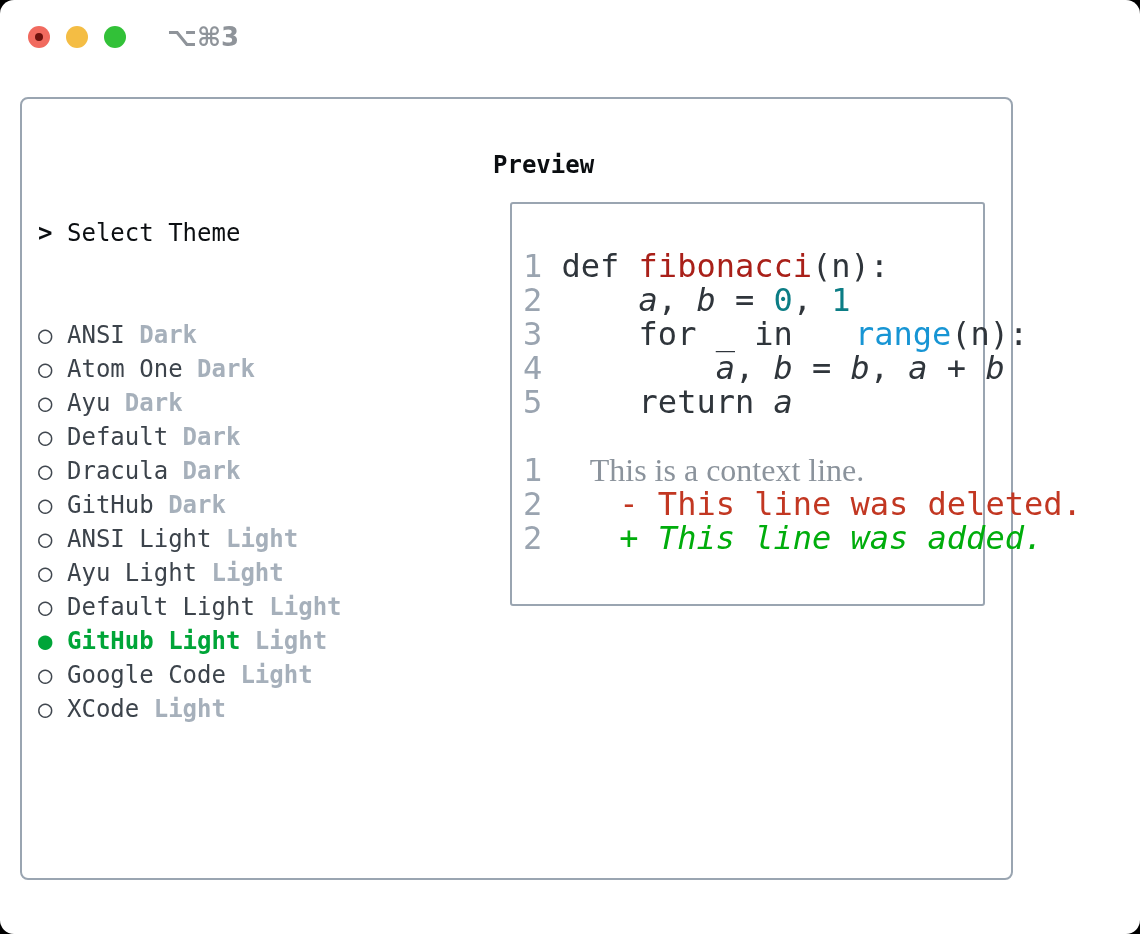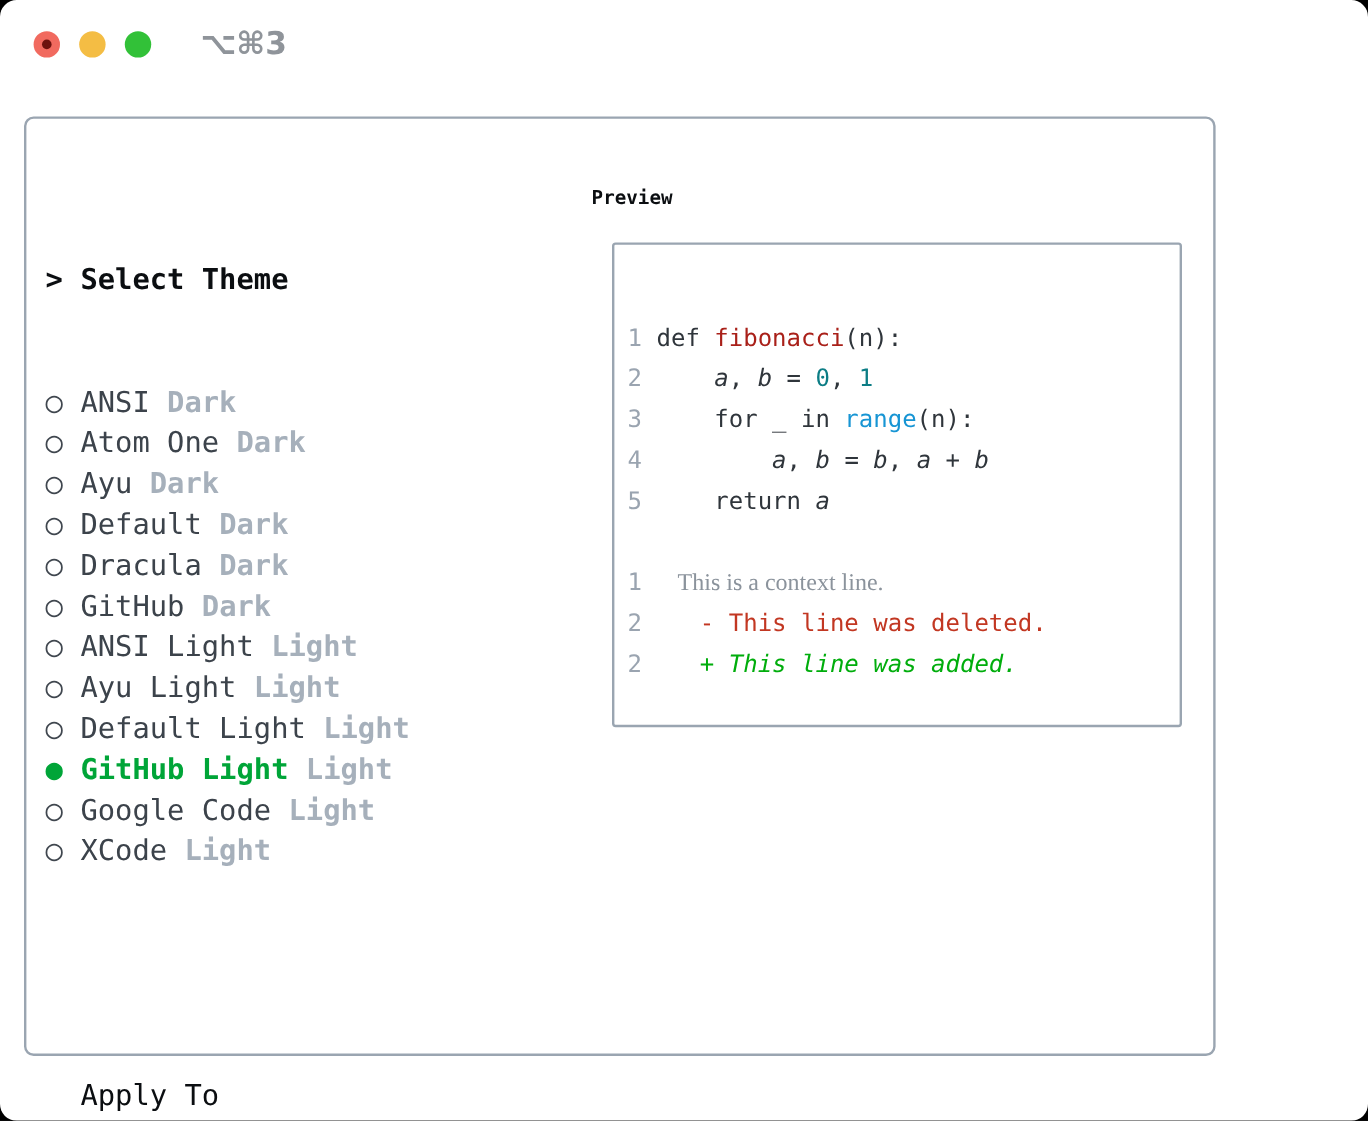--- a/index.html
+++ b/index.html
@@ -15,38 +15,38 @@
   .win-title{position:absolute;left:167px;top:22px;font-family:"DejaVu Sans","Liberation Sans",sans-serif;
           font-size:26px;font-weight:bold;color:var(--c-titlebar_gray);}
   
   .panel{position:absolute;left:20px;top:97px;width:989px;height:779px;
           border:2px solid var(--c-border_gray);border-radius:8px;}
   
   .list{position:absolute;left:38px;top:148px;font-size:24px;line-height:34px;white-space:pre;}
   .row{height:34px;}
   .marker{display:inline-block;width:29px;color:var(--c-circle_gray);}
   .prompt{font-weight:bold;color:var(--c-heading_black);}
-  .hdr-text{font-weight:bold;color:var(--c-heading_black);text-align:right;}
+  .hdr-text{font-weight:normal;color:var(--c-heading_black);text-align:right;}
   .apply-hdr-text{color:var(--c-heading_black);}
   .item .nm{color:var(--c-list_text);}
   .item .tag{color:var(--c-muted_gray);font-weight:bold;}
   .item.sel .nm{color:var(--c-accent_green);font-weight:bold;}
   .item.sel .marker{color:var(--c-accent_green);}
   
-  .preview-title{position:absolute;left:493px;top:148px;font-size:16px;line-height:34px;
+  .preview-title{position:absolute;left:493px;top:148px;font-size:24px;line-height:34px;
           font-weight:bold;color:var(--c-heading_black);}
   .pbox{position:absolute;left:510px;top:202px;width:471px;height:400px;
           border:2px solid var(--c-border_gray);border-radius:3px;}
-  .code{position:absolute;left:523px;top:264px;font-size:20px;line-height:34px;white-space:pre;}
+  .code{position:absolute;left:523px;top:249px;font-size:32px;line-height:34px;white-space:pre;}
   .line{height:34px;}
   .lineno{color:var(--c-lineno_gray);}
   .tk-d{color:var(--c-code_text);}
   .tk-fn{color:var(--c-function_red);}
   .tk-n{color:var(--c-number_teal);}
-  .tk-b{color:var(--c-builtin_blue);}
+  .tk-b{color:var(--c-builtin_blue);margin-left:43px;}
   .tk-v{color:var(--c-code_text);font-style:italic;}
   .tk-ctx{color:var(--c-context_gray);font-family:Liberation Serif, serif;}
   .tk-del{color:var(--c-deleted_red);}
   .tk-add{color:var(--c-added_green);font-style:italic;}
 </style>
 </head>
 <body>
 
 <div class="window">
 
@@ -58,21 +58,20 @@
     <span class="light green"></span>
     <span class="win-title">⌥⌘3</span>
   </div>
 
   <div class="panel"></div>
 
   <div class="list">
     <div class="row"><span class="marker prompt">&gt;</span><span class="hdr-text">Select Theme</span></div>
     <div id="themes"><div class="row item"><span class="marker">○</span><span class="nm">ANSI</span> <span class="tag">Dark</span></div><div class="row item"><span class="marker">○</span><span class="nm">Atom One</span> <span class="tag">Dark</span></div><div class="row item"><span class="marker">○</span><span class="nm">Ayu</span> <span class="tag">Dark</span></div><div class="row item"><span class="marker">○</span><span class="nm">Default</span> <span class="tag">Dark</span></div><div class="row item"><span class="marker">○</span><span class="nm">Dracula</span> <span class="tag">Dark</span></div><div class="row item"><span class="marker">○</span><span class="nm">GitHub</span> <span class="tag">Dark</span></div><div class="row item"><span class="marker">○</span><span class="nm">ANSI Light</span> <span class="tag">Light</span></div><div class="row item"><span class="marker">○</span><span class="nm">Ayu Light</span> <span class="tag">Light</span></div><div class="row item"><span class="marker">○</span><span class="nm">Default Light</span> <span class="tag">Light</span></div><div class="row item sel"><span class="marker">●</span><span class="nm">GitHub Light</span> <span class="tag">Light</span></div><div class="row item"><span class="marker">○</span><span class="nm">Google Code</span> <span class="tag">Light</span></div><div class="row item"><span class="marker">○</span><span class="nm">XCode</span> <span class="tag">Light</span></div></div>
     <div class="row"></div>
-    <div class="row"><span class="marker"></span><span class="apply-hdr-text">Apply To</span></div>
     
     
     
   </div>
 
   <div class="preview-title">Preview</div>
   <div class="pbox"></div>
   <div class="code" id="preview-code"><div class="line"><span class="lineno">1</span><span class="tk-d"> def </span><span class="tk-fn">fibonacci</span><span class="tk-d">(n):</span></div><div class="line"><span class="lineno">2</span><span class="tk-d">     </span><span class="tk-v">a</span><span class="tk-d">, </span><span class="tk-v">b</span><span class="tk-d"> = </span><span class="tk-n">0</span><span class="tk-d">, </span><span class="tk-n">1</span></div><div class="line"><span class="lineno">3</span><span class="tk-d">     for _ in </span><span class="tk-b">range</span><span class="tk-d">(n):</span></div><div class="line"><span class="lineno">4</span><span class="tk-d">         </span><span class="tk-v">a</span><span class="tk-d">, </span><span class="tk-v">b</span><span class="tk-d"> = </span><span class="tk-v">b</span><span class="tk-d">, </span><span class="tk-v">a</span><span class="tk-d"> + </span><span class="tk-v">b</span></div><div class="line"><span class="lineno">5</span><span class="tk-d">     return </span><span class="tk-v">a</span></div><div class="line"><span class="lineno"></span></div><div class="line"><span class="lineno">1</span><span class="tk-ctx">      This is a context line.</span></div><div class="line"><span class="lineno">2</span><span class="tk-del">    - This line was deleted.</span></div><div class="line"><span class="lineno">2</span><span class="tk-add">    + This line was added.</span></div></div>
 
 </div>

